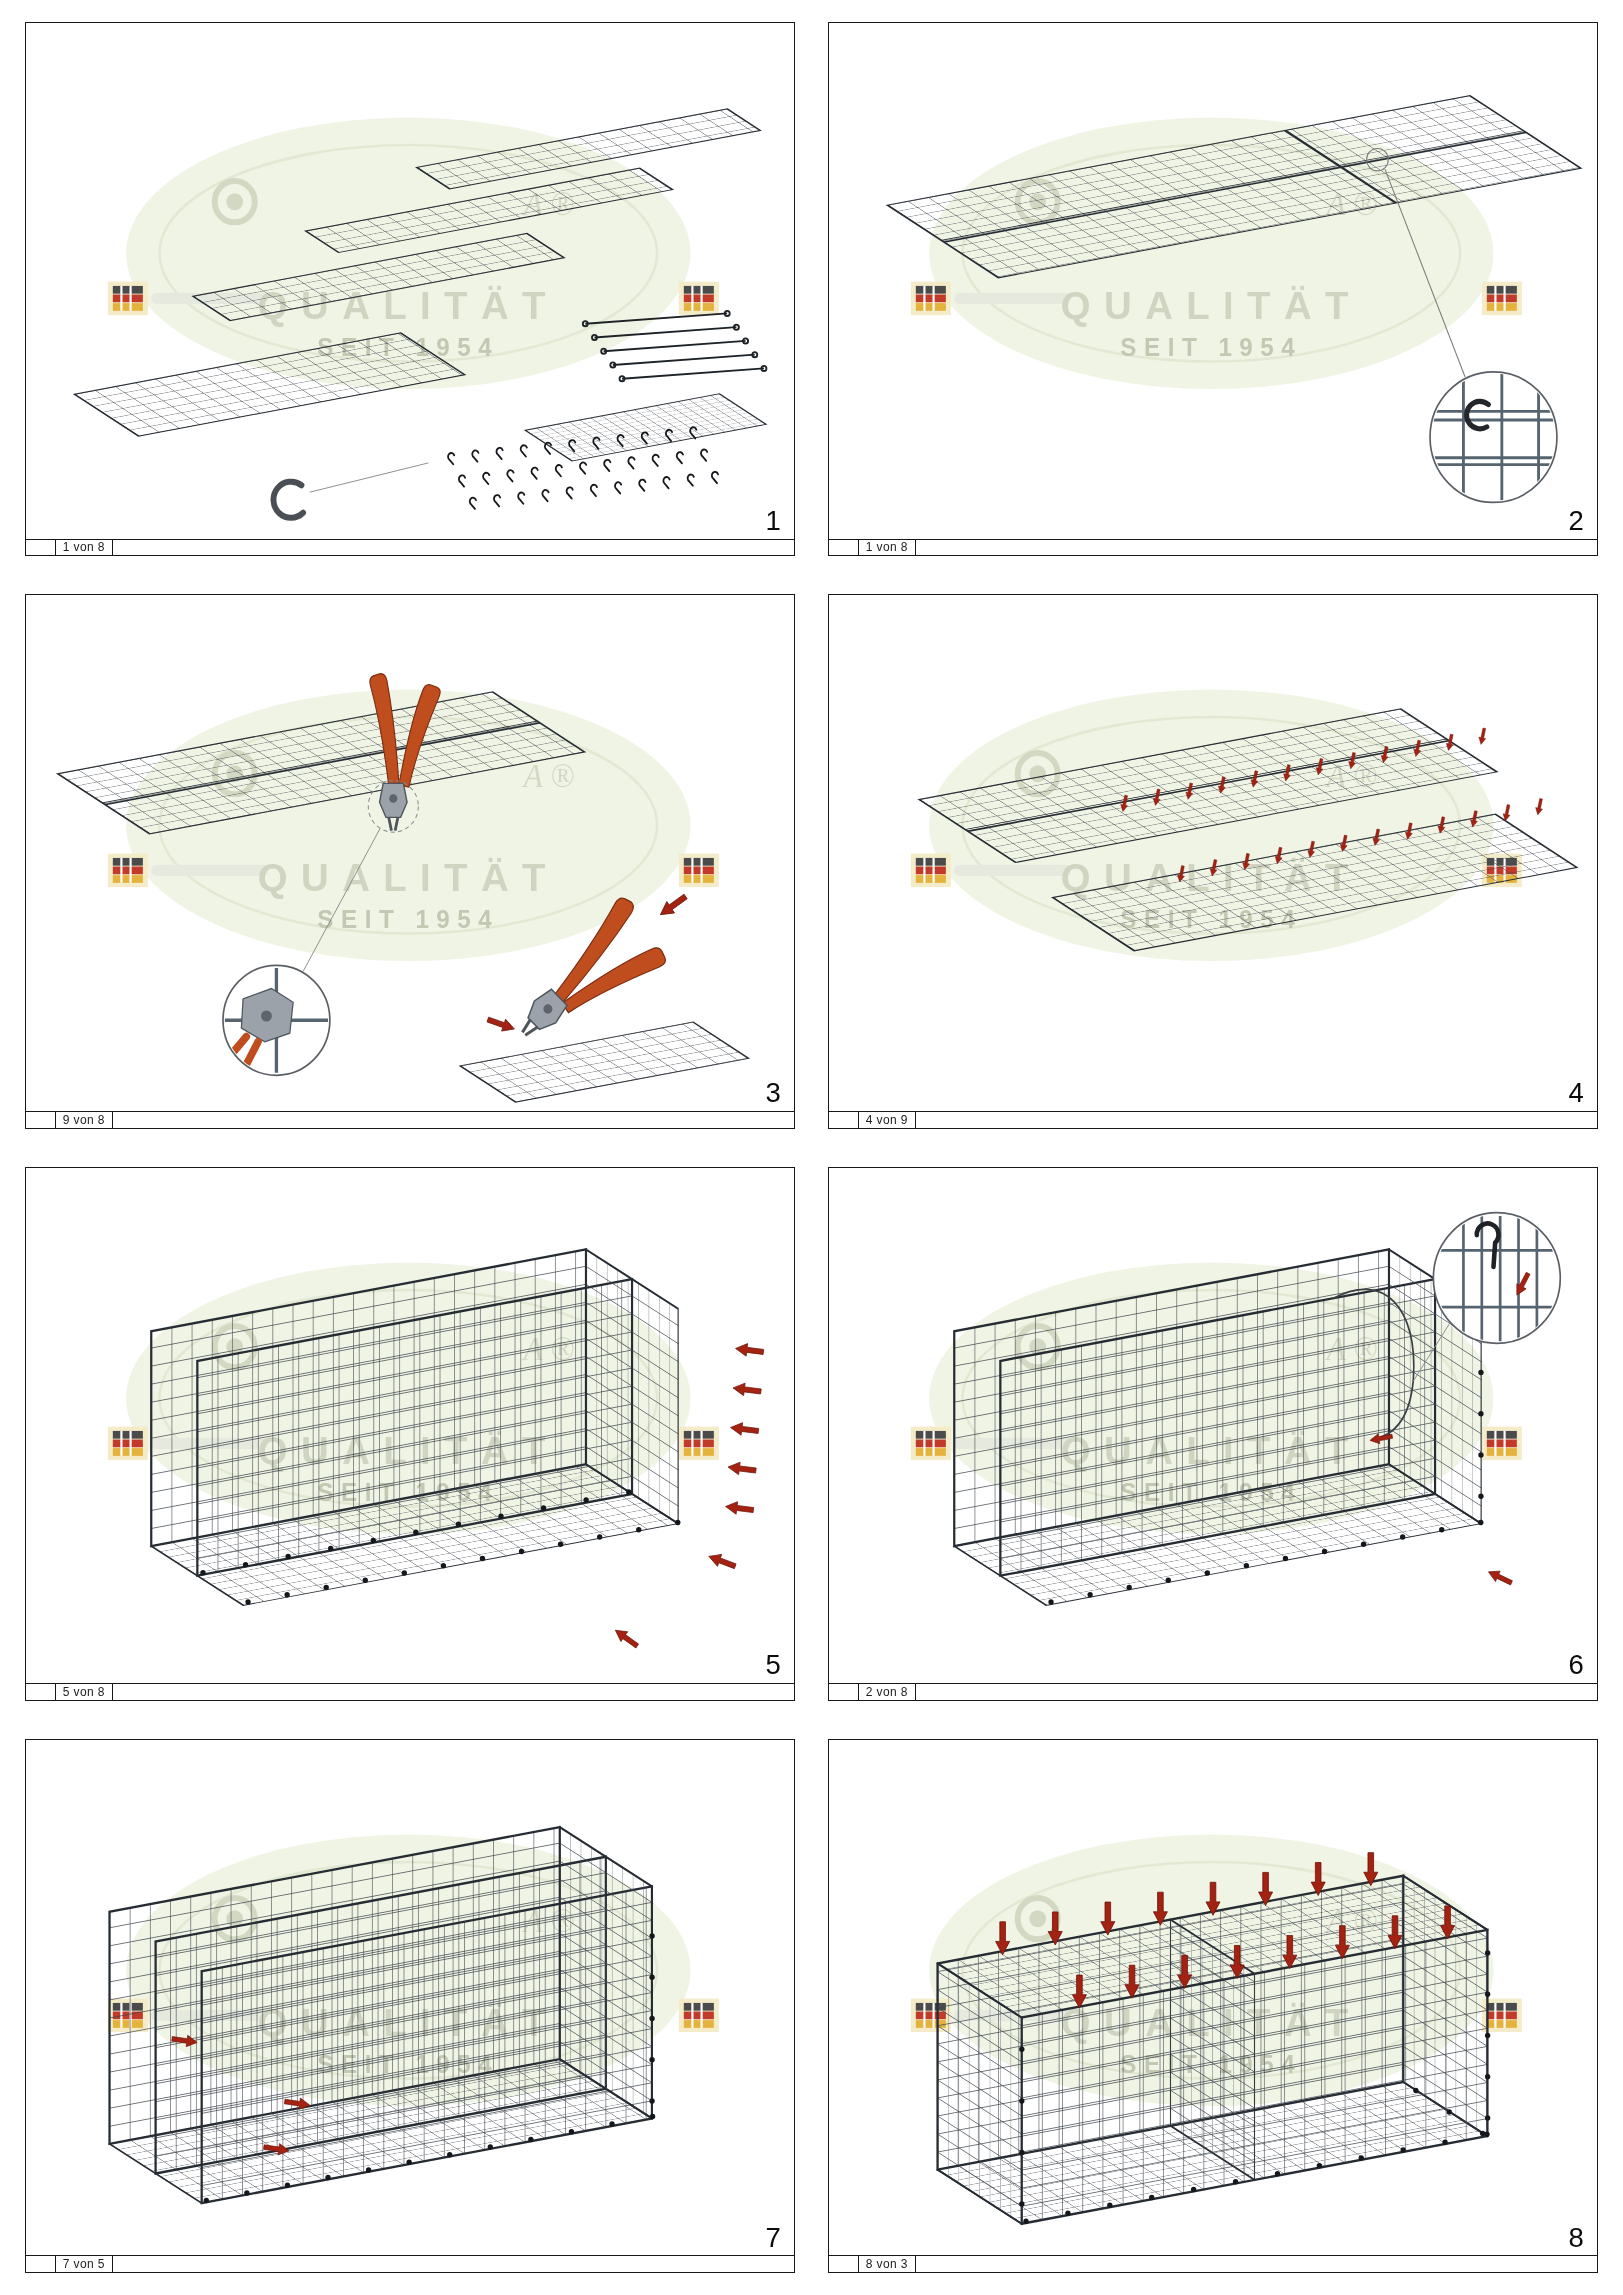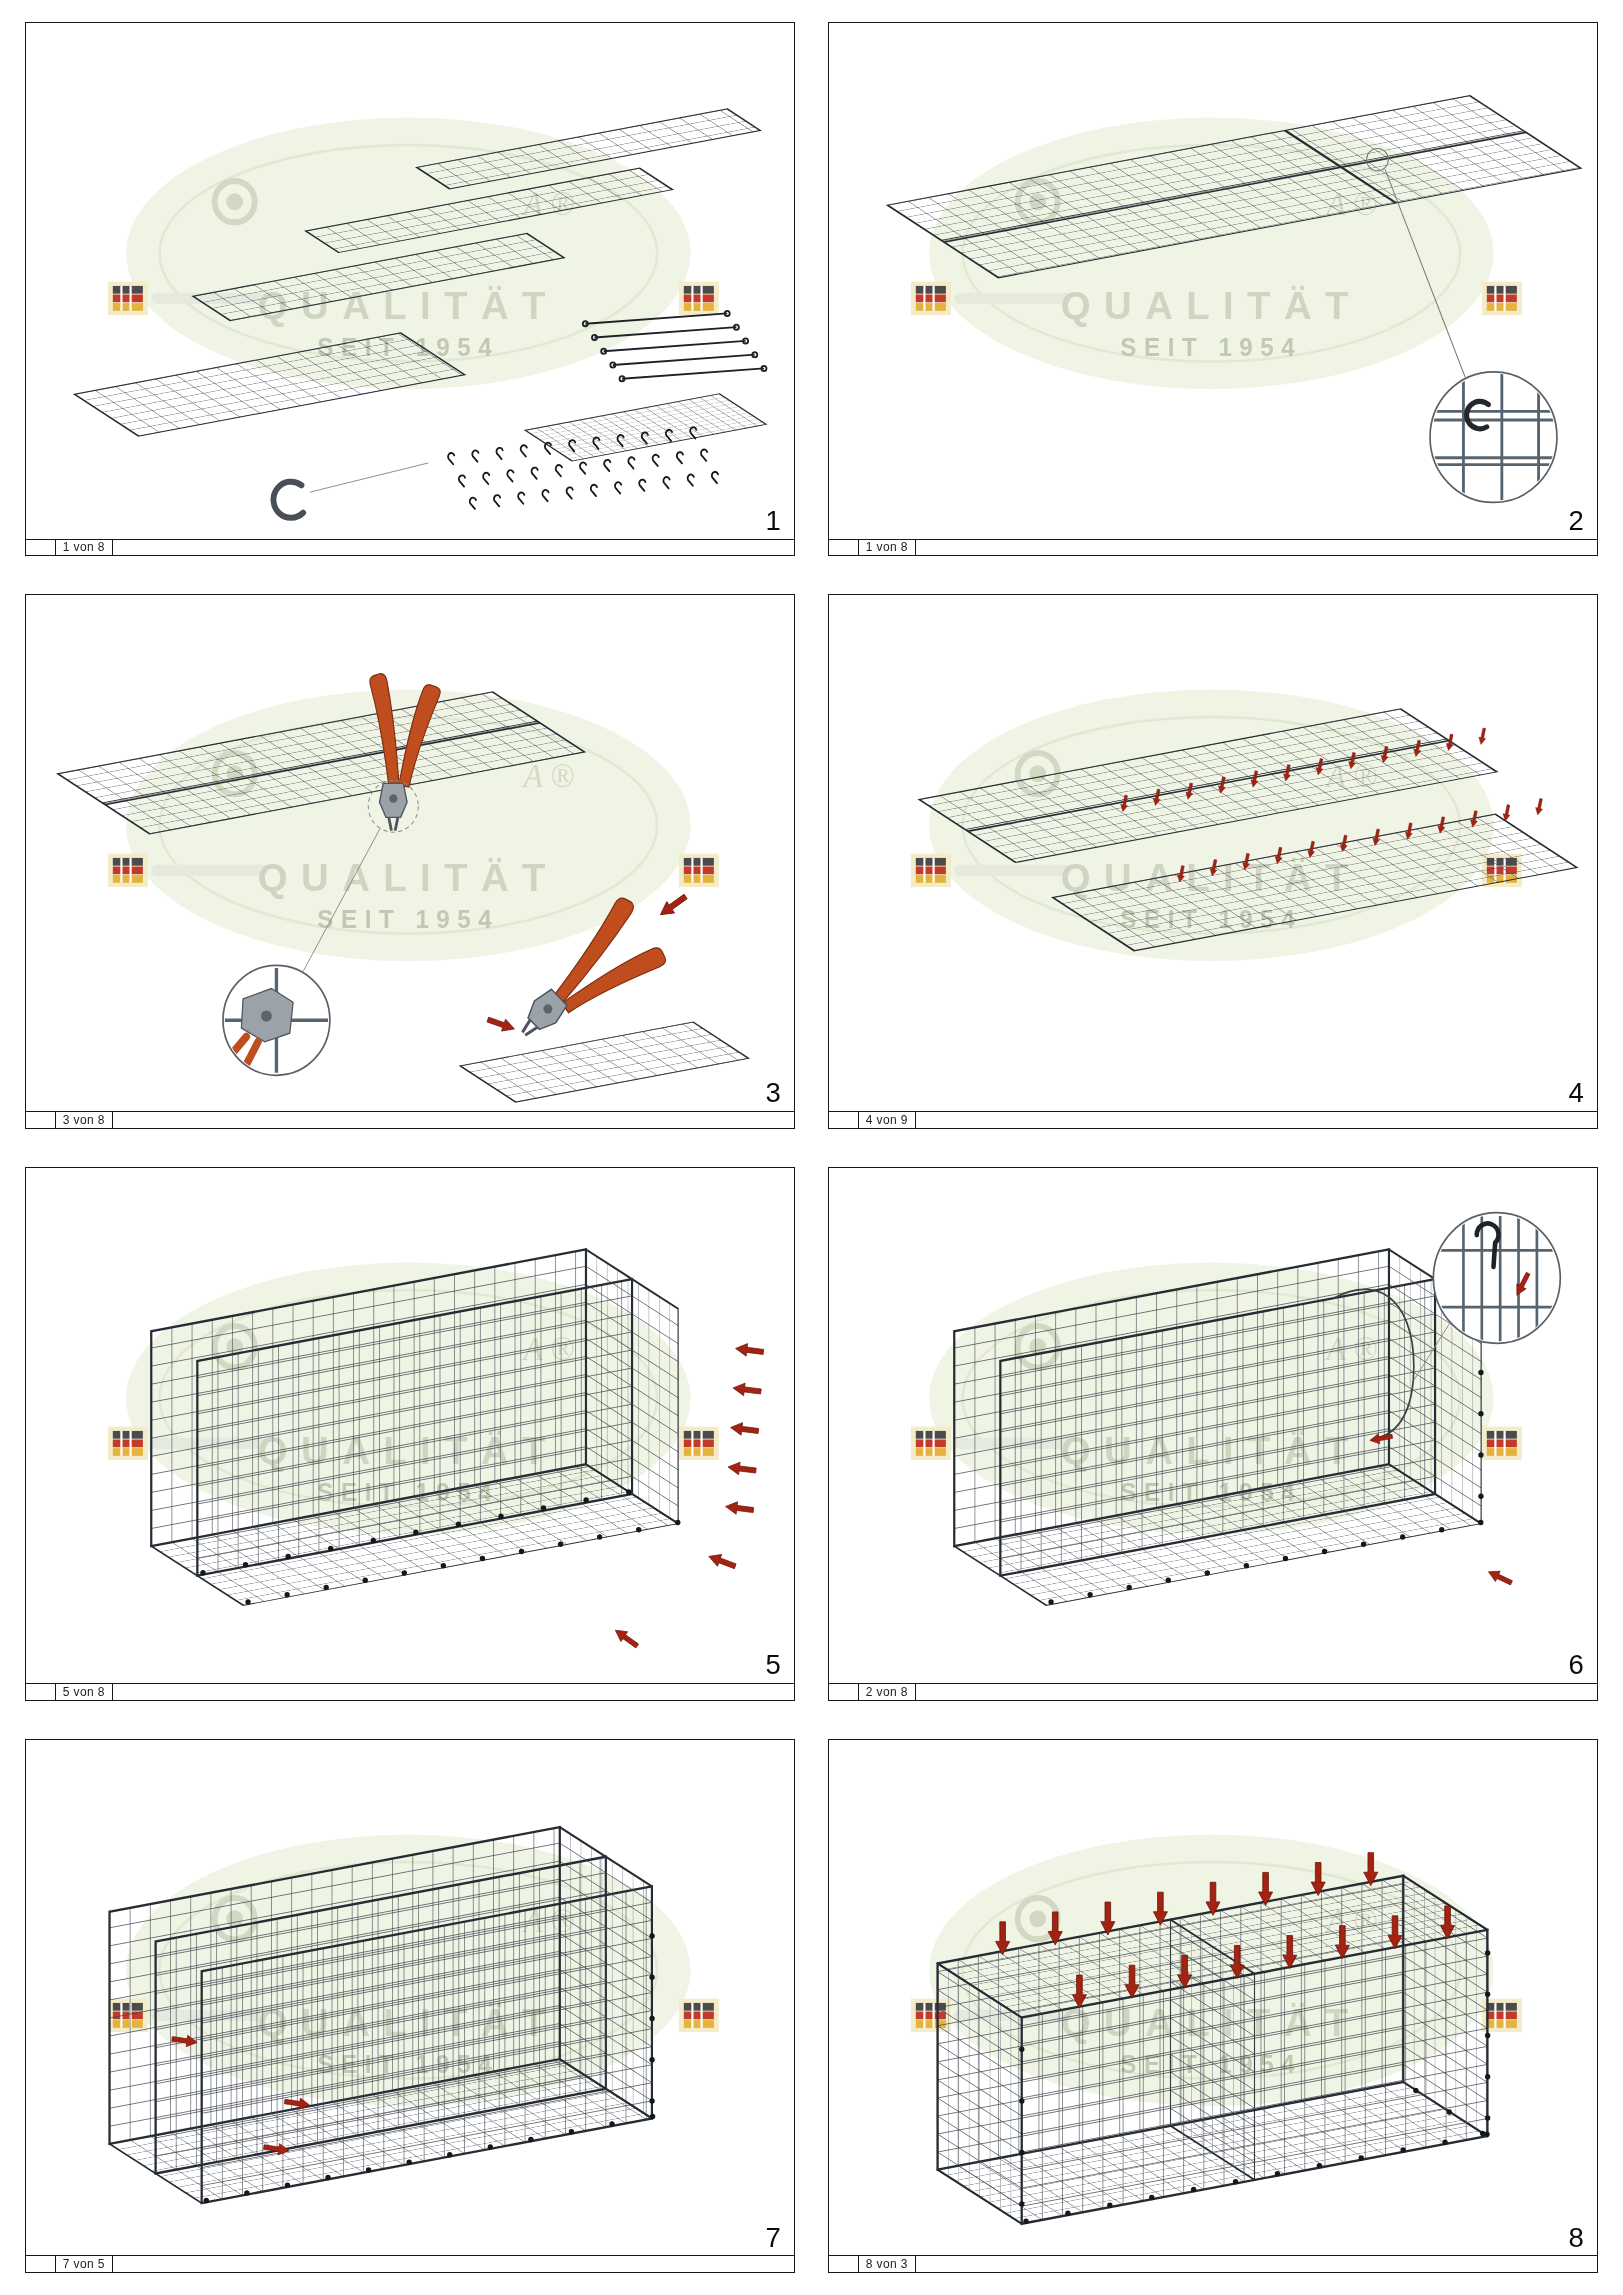--- a/index.html
+++ b/index.html
@@ -215,21 +215,21 @@
           <path d="M264,514 L238,544 M278,520 L260,554" stroke="#bf4d1d" stroke-width="9" stroke-linecap="round"></path>
         </g>
       </g>
       <use href="#pliers-sym" transform="translate(615,492) rotate(45) scale(1.2)"></use>
       <use href="#arrow-sym" transform="translate(585,505) rotate(19) scale(1.05)"></use>
       <use href="#arrow-sym" transform="translate(760,372) rotate(145) scale(1.15)"></use>
     </svg>
     <div class="step-number">3</div>
     <footer class="panel-footer">
       <div class="tb-blank"></div>
-      <div class="tb-sheet">3 von 8</div>
+      <div class="tb-sheet">9 von 8</div>
     </footer>
   </section>
 
   <section class="panel">
     <svg class="drawing" viewBox="0 0 920 600" preserveAspectRatio="none">
       <use href="#wm"></use>
       <g transform="matrix(0.93,-0.17,0.52,0.33,108,238)">
         <rect width="620" height="222" fill="url(#mesh-a)" stroke="#262c33" stroke-width="3"></rect>
         <line x1="0" y1="106" x2="620" y2="106" stroke="#262c33" stroke-width="2"></line>
         <line x1="0" y1="112" x2="620" y2="112" stroke="#262c33" stroke-width="4.5"></line>

